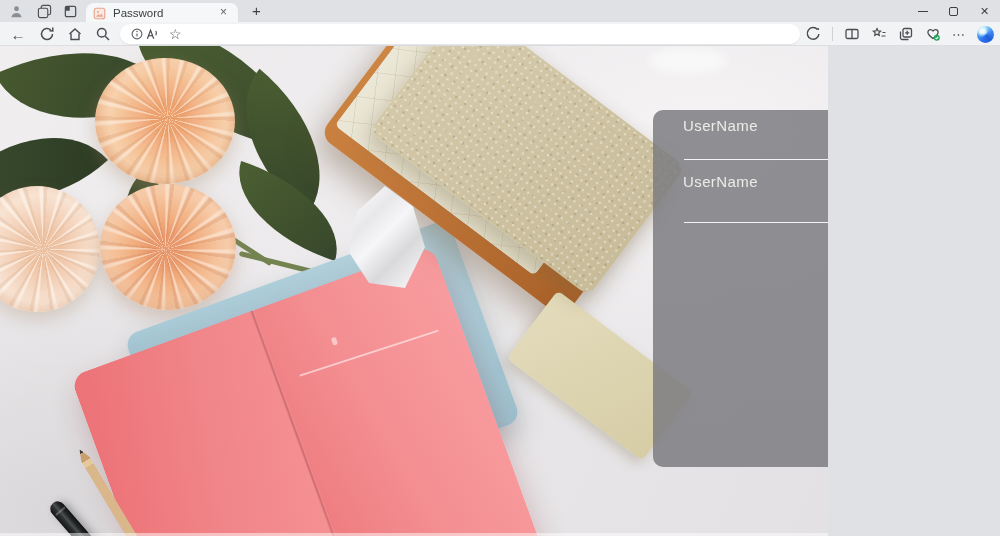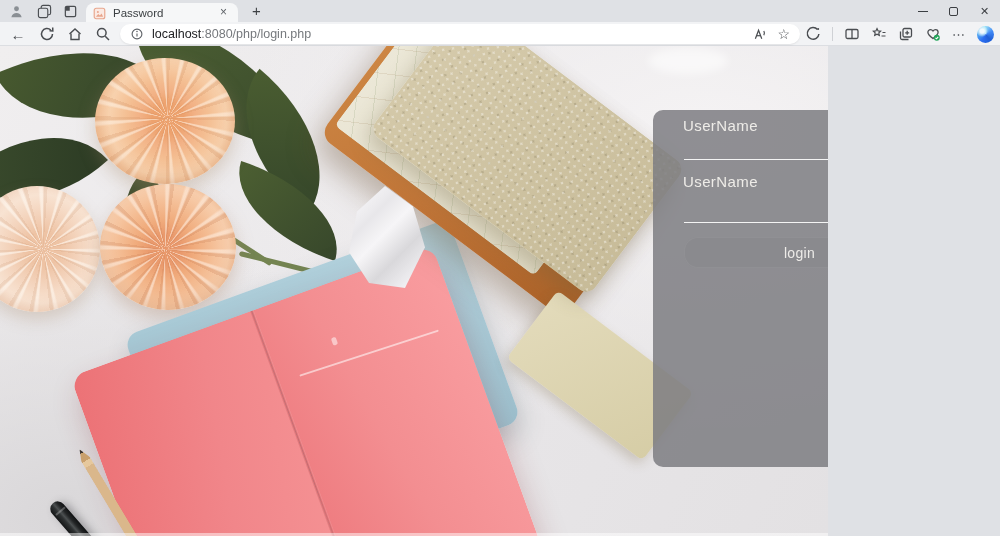--- a/index.html
+++ b/index.html
@@ -215,21 +215,20 @@
           <path d="M10.2 10.2L14 14"></path>
         </svg>
     </div>
 
     <div class="addressbar">
       <svg viewBox="0 0 16 16" fill="none" stroke="#5f6368" stroke-width="1.3">
           <circle cx="8" cy="8" r="5.6"></circle>
           <path d="M8 7.4v3.4"></path>
           <circle cx="8" cy="5.2" r=".9" fill="#5f6368" stroke="none"></circle>
         </svg>
-      <span class="url"><span class="url-host">localhost</span><span class="url-rest">:8080/php/login.php</span></span>
       <span class="ab-right">
         <svg viewBox="0 0 16 16" fill="none" stroke="#4a4d51" stroke-width="1.3">
             <path d="M3.6 12.5L7 3.5l3.4 9"></path>
             <path d="M4.9 9.3h4.2"></path>
             <path d="M12.6 4.2a4.6 4.6 0 0 1 0 4.6"></path>
           </svg>
         <span class="star-glyph">☆</span>
       </span>
     </div>
 
@@ -290,17 +289,16 @@
     <div class="scene crystal"></div>
     <div class="scene pencil"></div>
     <div class="scene pen"></div>
     <div class="scene blob"></div>
 
     <div class="login-panel">
       <div class="f-label lbl-user">UserName</div>
       <input class="f-input in-user" type="text" style="">
       <div class="f-label lbl-pass">UserName</div>
       <input class="f-input in-pass" type="password" style="">
-      <button class="login-btn">login</button>
     </div>
   </div>
 
 </div>
 
 </body></html>

